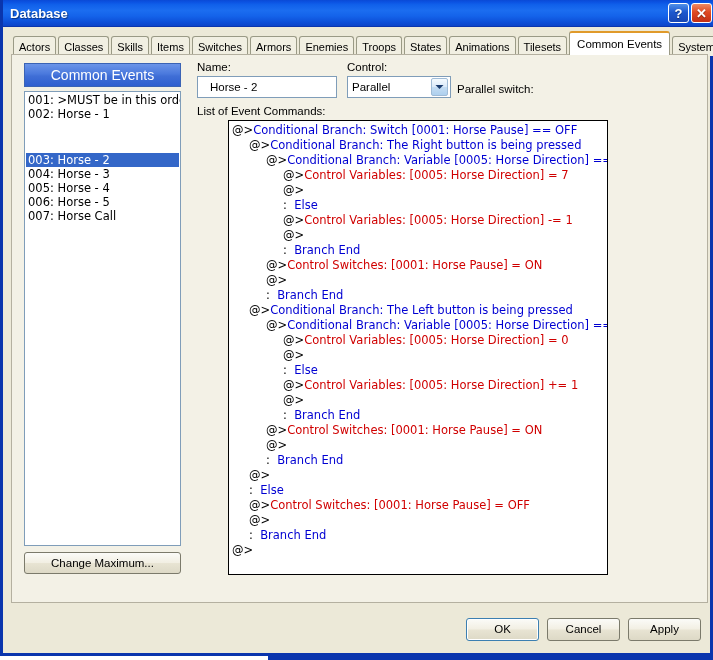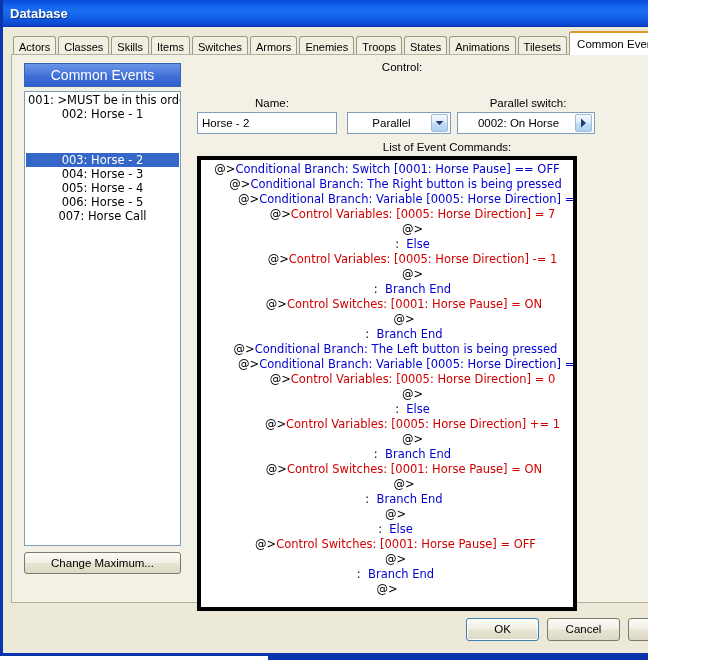--- a/index.html
+++ b/index.html
@@ -6,26 +6,25 @@
     margin: 0;
     padding: 0;
     background: #ffffff;
   }
   body {
     font-family: "Liberation Sans", sans-serif;
     -webkit-font-smoothing: none;
   }
   #app {
     position: relative;
-    width: 648px;
+    width: 713px;
     height: 660px;
     overflow: hidden;
     background: #fca5a5;
     box-sizing: border-box;
-    text-align: center;
   }
 
   
   .win-frame {
     position: absolute;
     left: 0; top: 0;
     width: 713px;
     height: 656px;
     box-sizing: border-box;
     border: 3px solid #0a35ad;
@@ -224,21 +223,21 @@
   }
   .txtbox {
     box-sizing: border-box;
     height: 22px;
     background: #ffffff;
     border: 1px solid #7f9db9;
     font-size: 11.5px;
     color: #000000;
     display: flex;
     align-items: center;
-    padding-left: 4px;
+    padding-left: 12px;
     cursor: text;
   }
   .combo {
     box-sizing: border-box;
     height: 22px;
     background: #ffffff;
     border: 1px solid #7f9db9;
     display: flex;
     align-items: center;
     position: relative;
@@ -269,23 +268,24 @@
     font-size: 11.5px;
     color: #000000;
     margin-top: 7px;
     margin-bottom: 3px;
   }
   .cmdbox {
     box-sizing: border-box;
     width: 380px;
     height: 455px;
     background: #ffffff;
-    border: 4px solid #000000;
+    border: 1px solid #000000;
     overflow: hidden;
     padding: 2px 3px 0 3px;
+    margin-left: 31px;
   }
   .cmd-row {
     height: 15px;
     line-height: 15px;
     font-size: 11.5px;
     white-space: nowrap;
     font-family: "DejaVu Sans", sans-serif;
     cursor: default;
   }
   .cmd-blue   { color: #0000d2; }
@@ -408,40 +408,32 @@
 
         <div class="fields-row">
 
           <div class="field" style="width:150px;">
             <div class="fld-label">Name:</div>
             <div class="txtbox" style="width:140px;">Horse - 2</div>
           </div>
 
           <div class="field" style="width:110px;">
             <div class="fld-label">Control:</div>
-            <div class="combo" style="width:104px;margin-top:36px;">
+            <div class="combo" style="width:104px;">
               <div class="combo-val">Parallel</div>
               <div class="combo-arrow">
                 <svg width="9" height="6" viewBox="0 0 9 6">
                     <path d="M0.5 1 L4.5 5 L8.5 1 Z" fill="#1a3c6e"></path>
                   </svg>
               </div>
             </div>
           </div>
 
           <div class="field" style="width:142px;">
             <div class="fld-label">Parallel switch:</div>
-            <div class="combo" style="width:138px;">
-              <div class="combo-val">0002: On Horse</div>
-              <div class="combo-arrow">
-                <svg width="7" height="10" viewBox="0 0 7 10">
-                    <path d="M1 0.5 L6 5 L1 9.5 Z" fill="#1a3c6e"></path>
-                  </svg>
-              </div>
-            </div>
           </div>
 
         </div>
 
         <div class="cmdlist-label">List of Event Commands:</div>
         <div class="cmdbox" id="cmdlist">
             <div class="cmd-row" style="padding-left: 0px;"><span class="cmd-black">@&gt;</span><span class="cmd-blue">Conditional Branch: Switch [0001: Horse Pause] == OFF</span></div>
             <div class="cmd-row" style="padding-left: 17px;"><span class="cmd-black">@&gt;</span><span class="cmd-blue">Conditional Branch: The Right button is being pressed</span></div>
             <div class="cmd-row" style="padding-left: 34px;"><span class="cmd-black">@&gt;</span><span class="cmd-blue">Conditional Branch: Variable [0005: Horse Direction] == 0</span></div>
             <div class="cmd-row" style="padding-left: 51px;"><span class="cmd-black">@&gt;</span><span class="cmd-red">Control Variables: [0005: Horse Direction] = 7</span></div>

